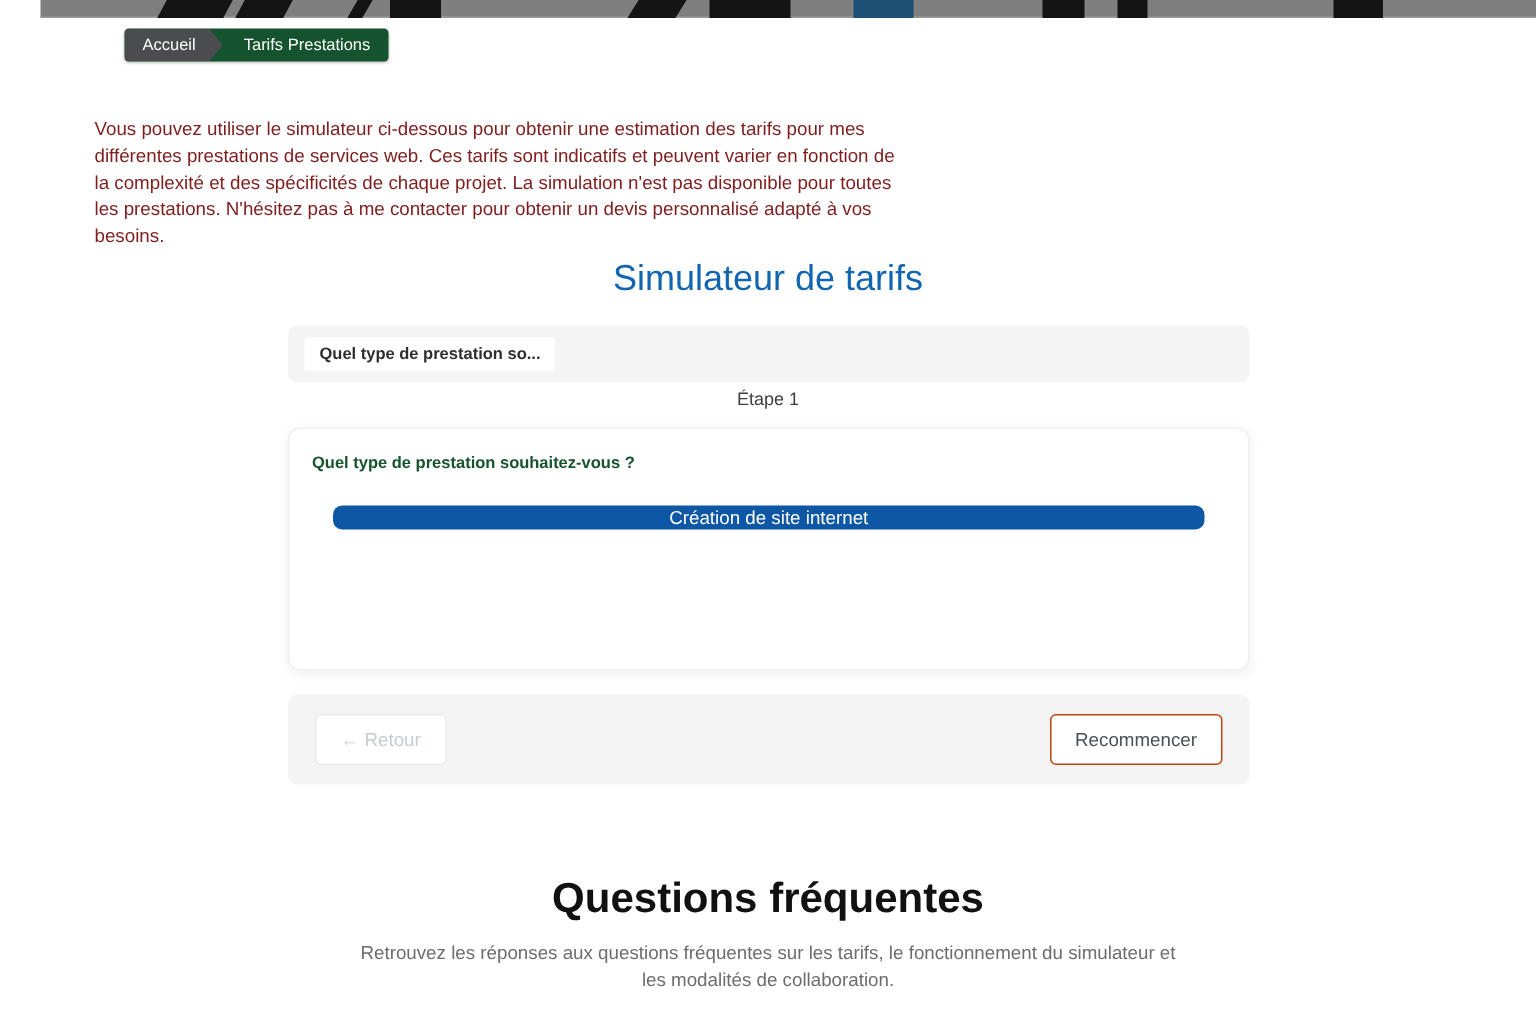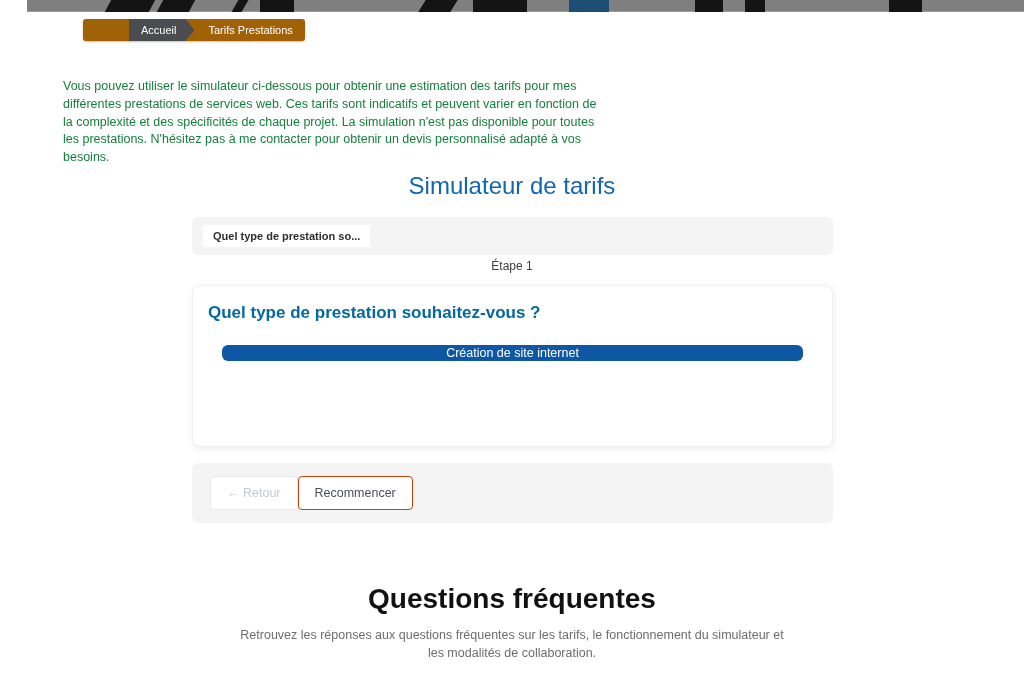--- a/index.html
+++ b/index.html
@@ -32,25 +32,24 @@
   }
   .banner-glyph.blue { background: #1d4f75; }
 
   
   .breadcrumb {
     position: absolute;
     top: 19px; left: 83px;
     height: 22px;
     display: flex;
     align-items: stretch;
-    background: #a16207;
+    background: #14532d;
     border-radius: 3px;
     overflow: hidden;
     box-shadow: 0 1px 2px rgba(0,0,0,0.25);
-    padding-left: 46px;
   }
   .crumb {
     display: flex;
     align-items: center;
     color: #ffffff;
     font-size: 11px;
     padding: 0 12px;
     white-space: nowrap;
     cursor: pointer;
   }
@@ -61,21 +60,21 @@
   }
   .crumb.last { padding-left: 14px; }
 
   
   .intro {
     position: absolute;
     top: 78px; left: 63px;
     width: 540px;
     font-size: 12.5px;
     line-height: 1.42;
-    color: #15803d;
+    color: #7f1d1d;
   }
 
   
   .sim-title {
     position: absolute;
     top: 172px; left: 0; right: 0;
     text-align: center;
     font-size: 24px;
     font-weight: normal;
     color: #1266b1;
@@ -111,23 +110,23 @@
     position: absolute;
     top: 285px; left: 192px;
     width: 641px; height: 162px;
     background: #ffffff;
     border: 1px solid #f0f0f1;
     border-radius: 8px;
     box-shadow: 0 2px 8px rgba(0,0,0,0.07);
     padding: 17px 15px 0 15px;
   }
   .question-heading {
-    font-size: 17px;
+    font-size: 11px;
     font-weight: bold;
-    color: #0369a1;
+    color: #14532d;
     margin-bottom: 22px;
   }
   .option-btn {
     display: block;
     width: 581px;
     margin: 0 auto 11px auto;
     height: 16px;
     background: #0d57a5;
     border: none;
     border-radius: 6px;
@@ -138,20 +137,21 @@
     text-align: center;
   }
   .controls-bar {
     position: absolute;
     top: 463px; left: 192px;
     width: 641px; height: 60px;
     background: #f4f4f5;
     border-radius: 6px;
     display: flex;
     align-items: center;
+    justify-content: space-between;
     padding: 0 18px;
   }
   .ctrl-btn {
     font-family: "Liberation Sans", "DejaVu Sans", sans-serif;
     font-size: 12.5px;
     background: #ffffff;
     border-radius: 4px;
     padding: 9px 16px;
     cursor: pointer;
   }

